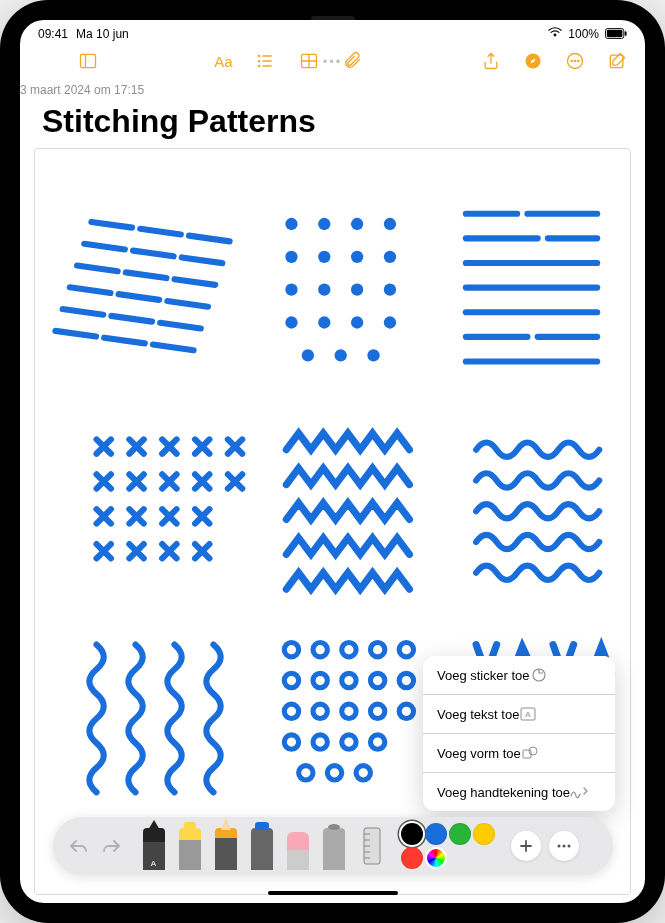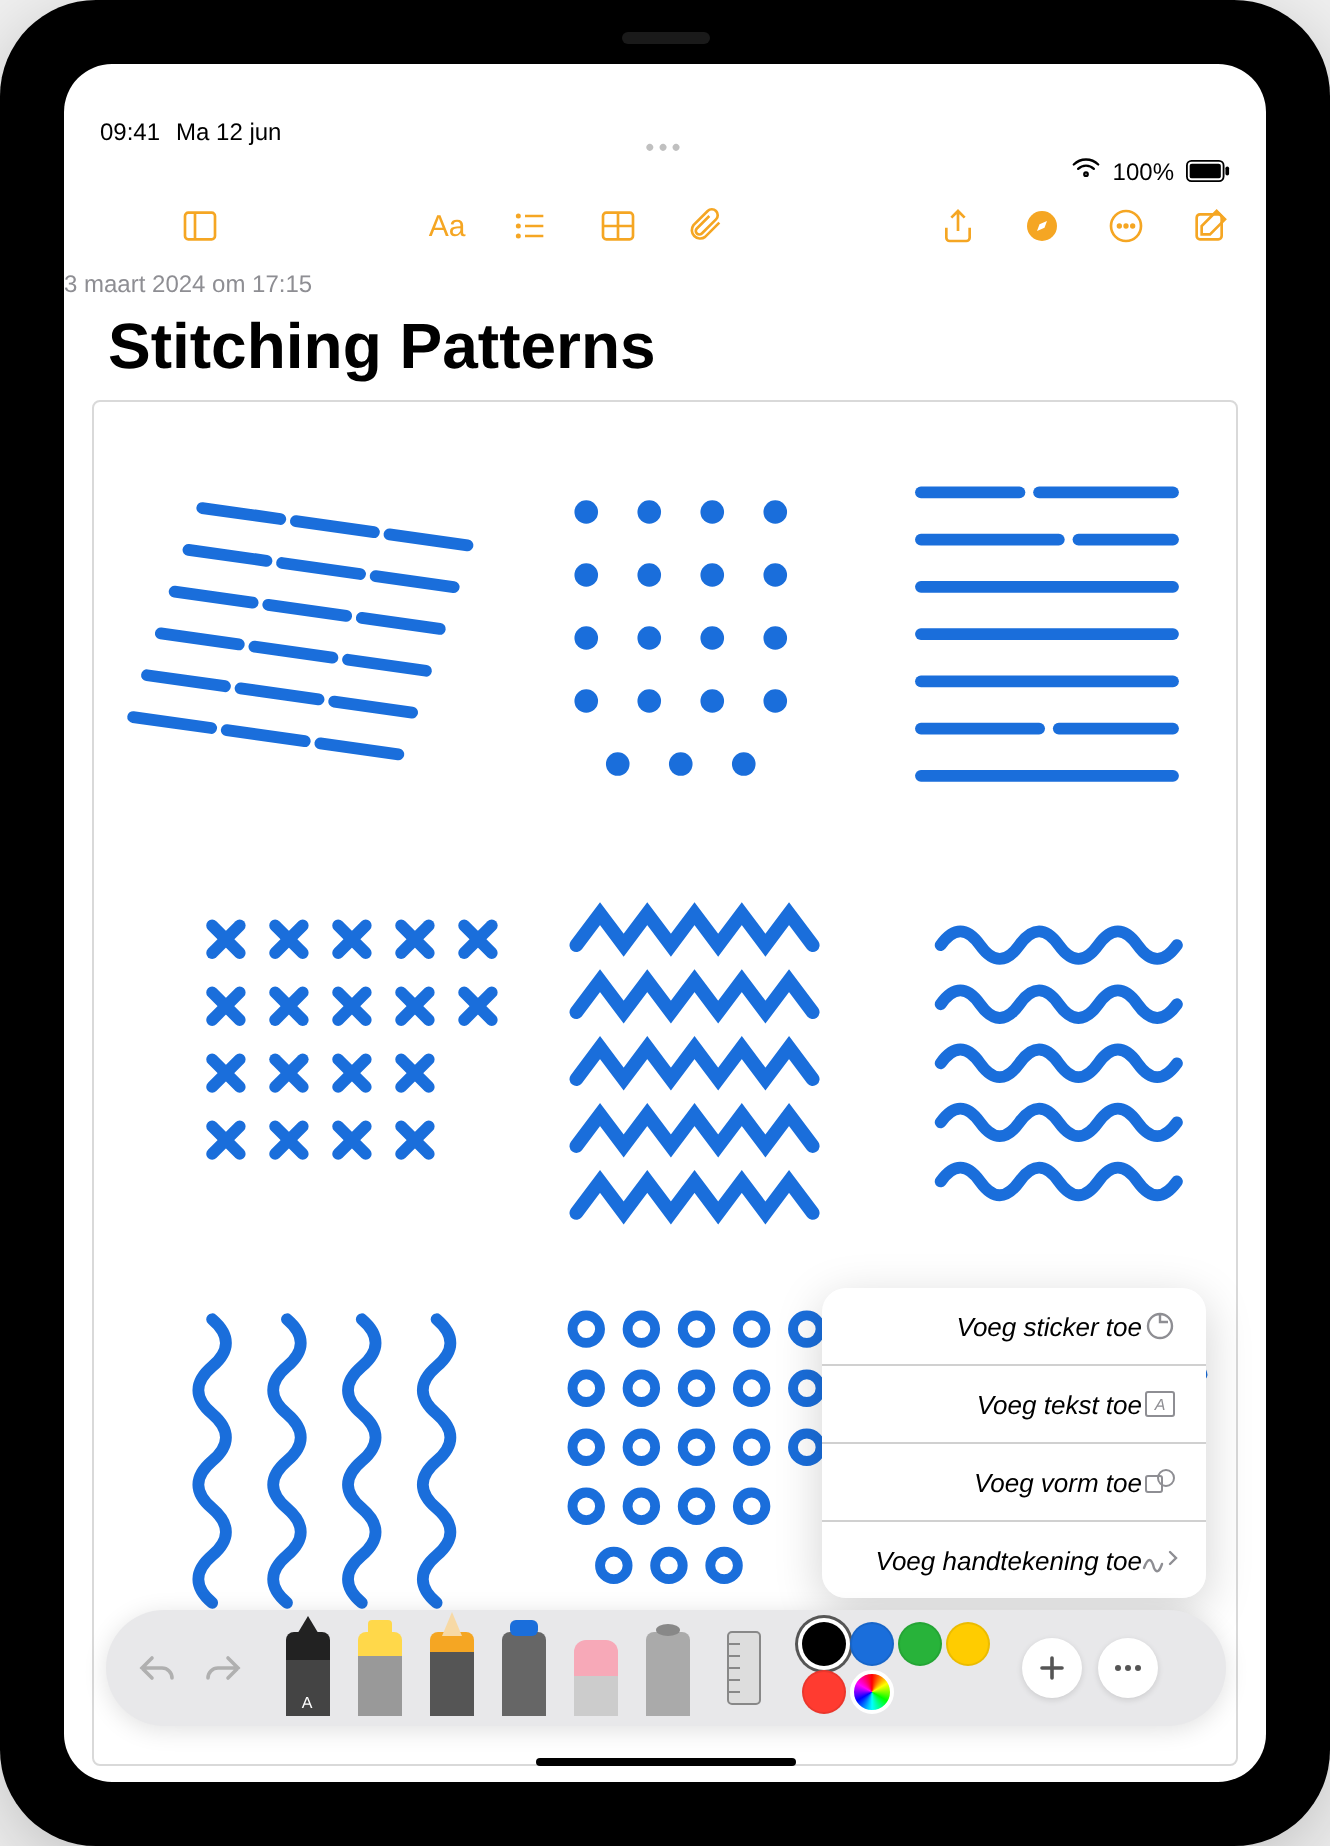--- a/index.html
+++ b/index.html
@@ -9,21 +9,21 @@
     display: flex;
     justify-content: center;
     align-items: center;
     min-height: 100vh;
   }
   .ipad-frame {
     width: 665px;
     height: 923px;
     background: #000;
     border-radius: 48px;
-    padding: 32px;
+    padding: 20px;
     position: relative;
     box-shadow: 0 10px 40px rgba(0,0,0,0.2);
   }
   .camera-dot {
     position: absolute;
     top: 16px;
     left: 50%;
     transform: translateX(-50%);
     width: 44px;
     height: 6px;
@@ -43,21 +43,21 @@
   .status-bar {
     display: flex;
     justify-content: space-between;
     align-items: center;
     padding: 6px 18px 2px;
     font-size: 12px;
     font-weight: 500;
     color: #000;
   }
   .status-left { display: flex; gap: 8px; align-items: center; }
-  .status-right { display: flex; gap: 6px; align-items: center; margin-top: 40px; }
+  .status-right { display: flex; gap: 6px; align-items: center; }
   .battery-icon { display: inline-flex; align-items: center; gap: 2px; }
   .toolbar {
     display: flex;
     justify-content: space-between;
     align-items: center;
     padding: 6px 16px;
   }
   .toolbar-left, .toolbar-center, .toolbar-right {
     display: flex;
     gap: 22px;
@@ -200,27 +200,26 @@
     bottom: 92px;
     width: 192px;
     background: #f6f6f7;
     border-radius: 12px;
     box-shadow: 0 6px 24px rgba(0,0,0,0.18);
     overflow: hidden;
     font-size: 13px;
   }
   .popup-item {
     display: flex;
-    justify-content: flex-end;
+    justify-content: flex-start;
     align-items: center;
     padding: 10px 14px;
     border-bottom: 0.5px solid #d0d0d0;
     cursor: pointer;
     background: #fff;
-    font-style: italic;
   }
   .popup-item:last-child { border-bottom: none; }
   .popup-item .pi-icon { width:18px; height:18px; color:#8e8e93; display:flex; align-items:center; justify-content:center;}
   .home-indicator {
     position: absolute;
     bottom: 8px;
     left: 50%;
     transform: translateX(-50%);
     width: 130px;
     height: 4px;
@@ -231,21 +230,21 @@
 </head>
 <body>
 
 <div class="ipad-frame">
   <div class="camera-dot"></div>
   <div class="screen">
 
     <div class="status-bar">
       <div class="status-left">
         <span>09:41</span>
-        <span>Ma 12 jun</span>
+        <span>Ma 10 jun</span>
       </div>
       <div class="pill-dots">•••</div>
       <div class="status-right">
         <span>
           <svg width="14" height="12" viewBox="0 0 16 12">
               <path d="M8 10.5a1 1 0 100-2 1 1 0 000 2zM3.5 6.5a6.4 6.4 0 019 0M1 4a10 10 0 0114 0" stroke="#000" stroke-width="1.3" fill="none" stroke-linecap="round"></path>
             </svg>
         </span>
         <span>100%</span>
         <span class="battery-icon">

